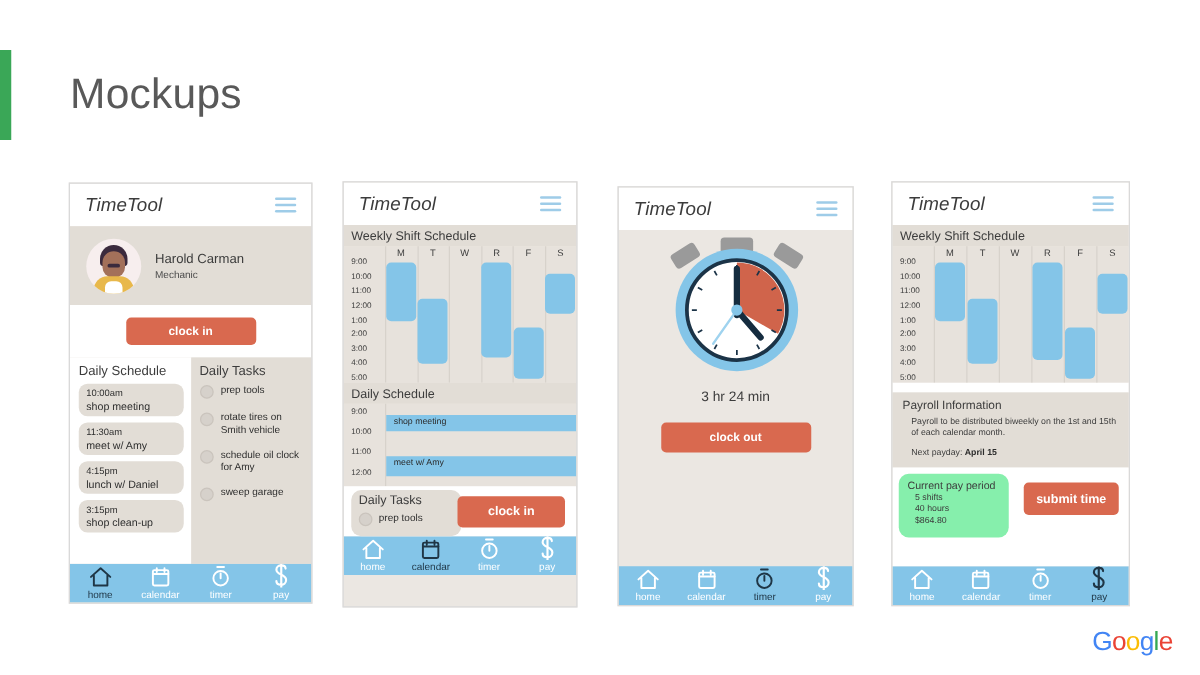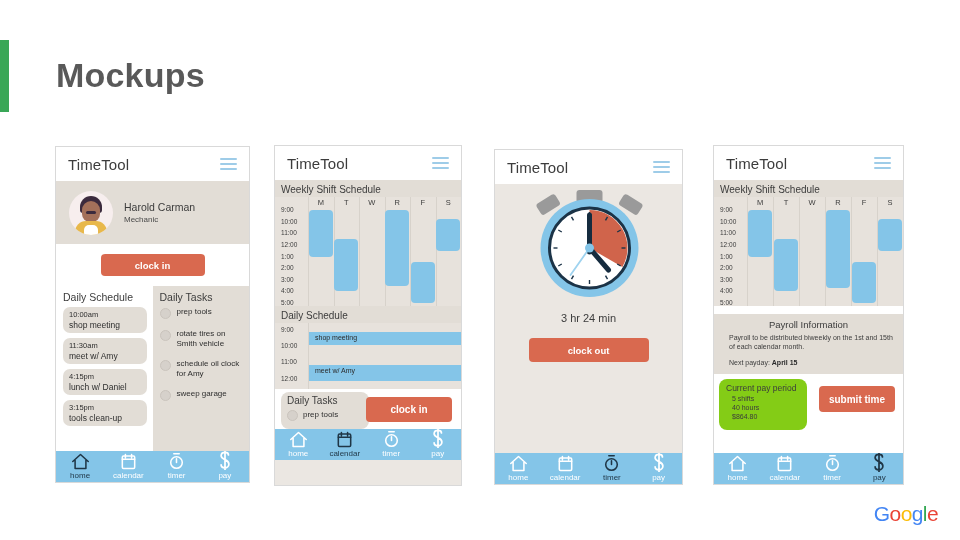--- a/index.html
+++ b/index.html
@@ -10,21 +10,21 @@
     font-family:"Liberation Sans", sans-serif;
     position:relative;
   }
   
   .accent-bar{
     position:absolute; left:0; top:40px; width:9px; height:72px;
     background:#3aa757;
   }
   .slide-title{
     position:absolute; left:56px; top:56px;
-    font-size:34px; color:#595959; font-weight:700;
+    font-size:34px; color:#595959; font-weight:400;
     letter-spacing:.2px;
   }
   .google-logo{
     position:absolute; right:22px; bottom:14px;
     font-size:21px; letter-spacing:-.6px; font-weight:400;
   }
   .google-logo span:nth-child(1){color:#4285F4;}
   .google-logo span:nth-child(2){color:#EA4335;}
   .google-logo span:nth-child(3){color:#FBBC05;}
   .google-logo span:nth-child(4){color:#4285F4;}
@@ -45,21 +45,21 @@
   #phone4{ left:713px; top:145px; width:191px; height:340px; }
 
   .screen{ position:relative; flex:1 1 auto; overflow:hidden; }
 
   
   .app-header{
     background:#ffffff; height:34px;
     display:flex; align-items:center; justify-content:space-between;
     padding:0 12px; flex:0 0 auto;
   }
-  .app-title{ font-size:15px; color:#3c3c3c; letter-spacing:.1px; }
+  .app-title{ font-size:15px; color:#3c3c3c; letter-spacing:.1px;font-style:italic; }
   .hamburger{ width:17px; display:flex; flex-direction:column; gap:3px; cursor:pointer;}
   .hamburger i{ display:block; height:2px; background:#9ecce8; border-radius:1px;}
 
   
   .navbar{
     flex:0 0 auto; height:31px; background:#84c5e8;
     display:flex; align-items:flex-end; justify-content:space-around;
     padding-bottom:2px;
   }
   .nav-item{
@@ -152,28 +152,28 @@
   
   .status-line{ font-size:9.5px; color:#3c3c3c; padding:10px 0 0 14px;}
   .status-line b{ color:#2b2b2b; }
   .watch-wrap{ position:relative; height:118px; margin-top:4px;}
   .elapsed{ text-align:center; font-size:11px; color:#3c3c3c; margin-top:6px;}
   .clockout-row{ display:flex; justify-content:center; margin-top:14px;}
   .btn-clockout{ width:120px; height:24px; font-size:9.5px;}
 
   
   .payroll{ background:#e2ddd6; padding:5px 8px 8px 8px;}
-  .pay-head{ font-size:9.5px; color:#3c3c3c;text-align:center;}
+  .pay-head{ font-size:9.5px; color:#3c3c3c;}
   .pay-body{ font-size:7px; color:#3c3c3c; line-height:9px; margin:3px 0 0 7px;}
   .pay-next{ font-size:7px; color:#3c3c3c; margin:8px 0 0 7px;}
   .pay-next b{ color:#2b2b2b; }
   .period-row{ position:relative; background:#ffffff; flex:1 1 auto;}
   .period-card{
     position:absolute; left:5px; top:5px; width:88px;
-    background:#84cc16; border-radius:8px; padding:4px 7px 10px 7px;
+    background:#86efac; border-radius:8px; padding:4px 7px 10px 7px;
   }
   .period-head{ font-size:8.5px; color:#3c3c3c;}
   .period-line{ font-size:7px; color:#3c3c3c; margin:2px 0 0 6px;}
   .btn-submit{ position:absolute; right:8px; top:12px; width:76px; height:26px;
                font-size:10px;}
 </style>
 </head>
 <body>
 
 <div class="accent-bar"></div>
@@ -222,21 +222,21 @@
       <div class="sched-item">
         <div class="sched-time">11:30am</div>
         <div class="sched-desc">meet w/ Amy</div>
       </div>
       <div class="sched-item">
         <div class="sched-time">4:15pm</div>
         <div class="sched-desc">lunch w/ Daniel</div>
       </div>
       <div class="sched-item">
         <div class="sched-time">3:15pm</div>
-        <div class="sched-desc">tools clean-up</div>
+        <div class="sched-desc">shop clean-up</div>
       </div>
     </div>
 
     <div class="card-col col-right">
       <div class="col-head">Daily Tasks</div>
       <div class="task-item">
         <div class="task-box"></div>
         <div class="task-txt">prep tools</div>
       </div>
       <div class="task-item">

